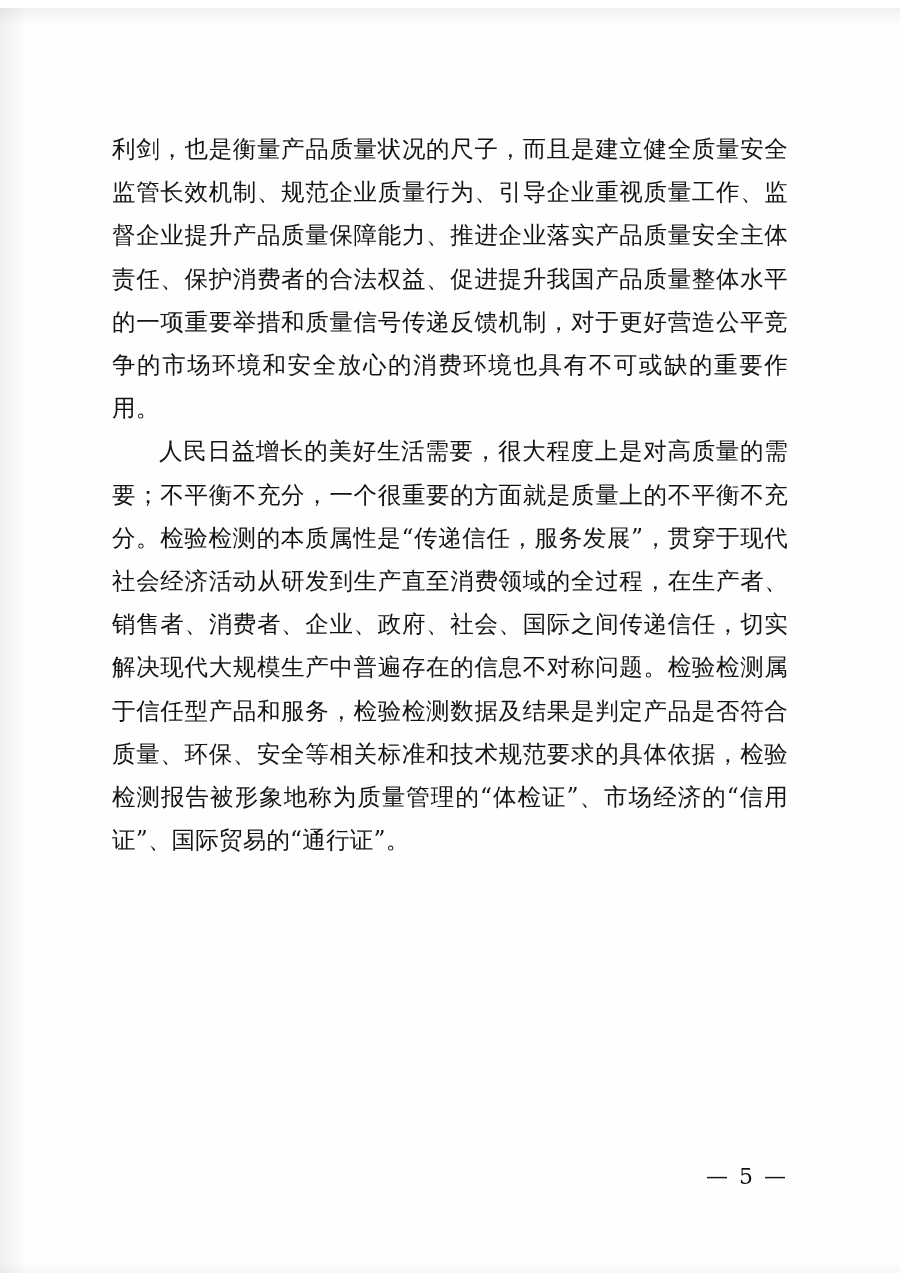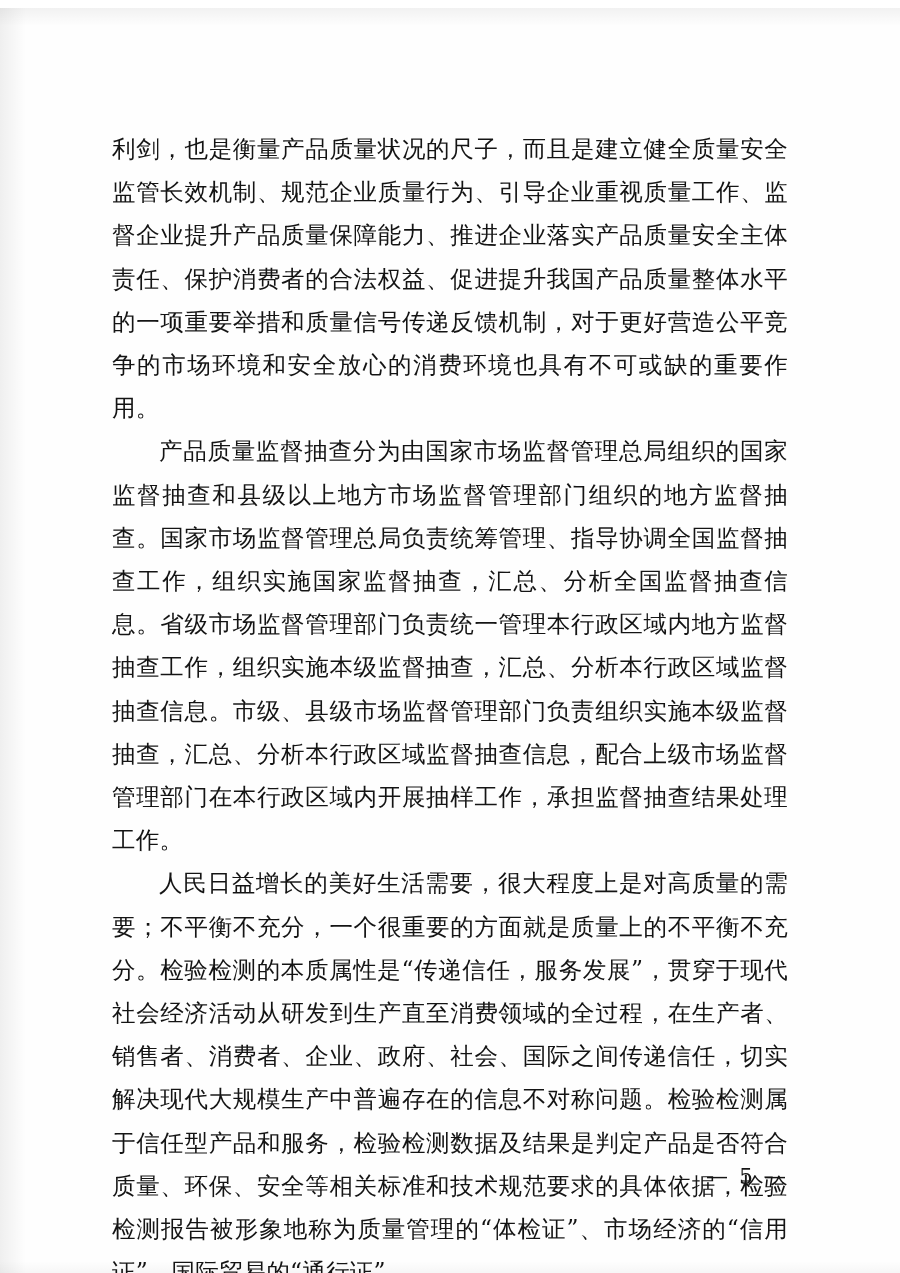--- a/index.html
+++ b/index.html
@@ -84,19 +84,18 @@
 </head>
 <body>
 
 <div class="page">
   <div class="edge-shadow-top"></div>
   <div class="edge-shadow-left"></div>
   <div class="edge-shadow-bottom"></div>
 
   <div class="content">
     <p class="para">利剑，也是衡量产品质量状况的尺子，而且是建立健全质量安全监管长效机制、规范企业质量行为、引导企业重视质量工作、监督企业提升产品质量保障能力、推进企业落实产品质量安全主体责任、保护消费者的合法权益、促进提升我国产品质量整体水平的一项重要举措和质量信号传递反馈机制，对于更好营造公平竞争的市场环境和安全放心的消费环境也具有不可或缺的重要作用。</p>
-    <p class="para indent">产品质量监督抽查分为由国家市场监督管理总局组织的国家监督抽查和县级以上地方市场监督管理部门组织的地方监督抽查。国家市场监督管理总局负责统筹管理、指导协调全国监督抽查工作，组织实施国家监督抽查，汇总、分析全国监督抽查信息。省级市场监督管理部门负责统一管理本行政区域内地方监督抽查工作，组织实施本级监督抽查，汇总、分析本行政区域监督抽查信息。市级、县级市场监督管理部门负责组织实施本级监督抽查，汇总、分析本行政区域监督抽查信息，配合上级市场监督管理部门在本行政区域内开展抽样工作，承担监督抽查结果处理工作。</p>
     <p class="para indent">人民日益增长的美好生活需要，很大程度上是对高质量的需要；不平衡不充分，一个很重要的方面就是质量上的不平衡不充分。检验检测的本质属性是“传递信任，服务发展”，贯穿于现代社会经济活动从研发到生产直至消费领域的全过程，在生产者、销售者、消费者、企业、政府、社会、国际之间传递信任，切实解决现代大规模生产中普遍存在的信息不对称问题。检验检测属于信任型产品和服务，检验检测数据及结果是判定产品是否符合质量、环保、安全等相关标准和技术规范要求的具体依据，检验检测报告被形象地称为质量管理的“体检证”、市场经济的“信用证”、国际贸易的“通行证”。</p>
 
   </div>
 
   <div class="page-number">— 5 —</div>
 </div>
 
 </body></html>

